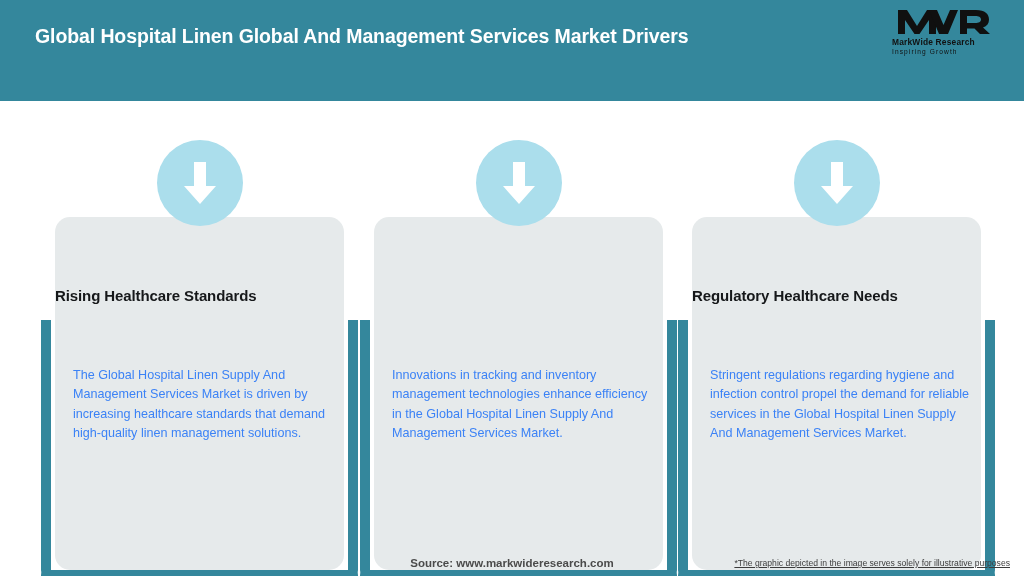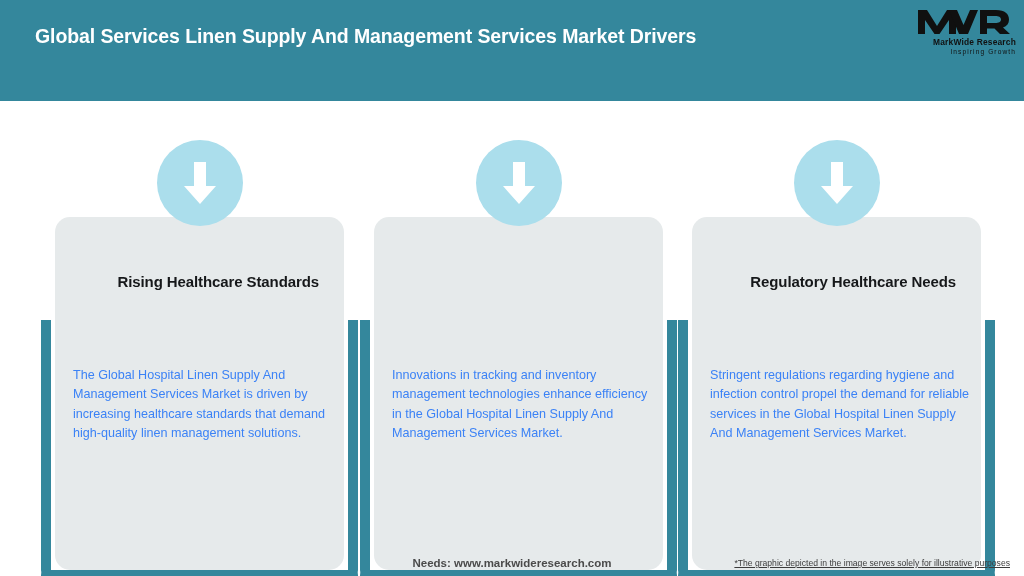--- a/index.html
+++ b/index.html
@@ -31,25 +31,25 @@
     font-size: 19.5px;
     font-weight: bold;
     color: #ffffff;
     letter-spacing: -0.1px;
     white-space: nowrap;
   }
 
   
   .logo {
     position: absolute;
-    right: 8px;
+    right: 28px;
     top: 8px;
     width: 104px;
     height: 52px;
-    text-align: right;
+    text-align: left;
   }
   .logo-mark {
     display: block;
     margin: 0 auto;
     width: 96px;
     height: 28px;
   }
   .logo-name {
     display: block;
     font-size: 8.4px;
@@ -137,23 +137,23 @@
     background: #abdeec;
     display: flex;
     align-items: center;
     justify-content: center;
   }
   .badge svg { display: block; }
 
   .card-heading {
     position: absolute;
     left: 14px;
-    top: 133px;
+    top: 147px;
     width: 264px;
-    text-align: right;
+    text-align: left;
     font-size: 15px;
     font-weight: bold;
     color: #16181a;
     letter-spacing: -0.1px;
   }
 
   .card-body {
     position: absolute;
     left: 32px;
     top: 226px;
@@ -182,21 +182,21 @@
     font-size: 8.6px;
     color: #3c3c3c;
     white-space: nowrap;
     text-decoration: underline;
   }
 </style>
 </head>
 <body>
 
 <div class="header-bar">
-  <div class="header-title">Global Services Linen Supply And Management Services Market Drivers</div>
+  <div class="header-title">Global Hospital Linen Global And Management Services Market Drivers</div>
 
   <div class="logo">
     <svg class="logo-mark" viewBox="0 0 96 28">
       <path d="M2 26 L2 2 L11 2 L21 18 L31 2 L40 2 L40 26 L33 26 L33 12 L23.5 26 L18.5 26 L9 12 L9 26 Z" fill="#101010"></path>
       <path d="M33 2 L41 2 L47.5 17 L54 2 L62 2 L52 26 L43 26 Z" fill="#101010"></path>
       <path d="M64 26 L64 2 L80 2 C89 2 93 6 93 11.5 C93 15.5 91 18.2 87 19.4 L94 26 L84 26 L78.5 20.5 L71 20.5 L71 26 Z M71 8 L71 15 L79.5 15 C82.5 15 85 14 85 11.5 C85 9 82.5 8 79.5 8 Z" fill="#101010"></path>
     </svg>
     <span class="logo-name">MarkWide Research</span>
     <span class="logo-tag">Inspiring Growth</span>
   </div>
@@ -240,14 +240,14 @@
       <svg width="40" height="50" viewBox="0 0 40 50">
         <path d="M14 4 L26 4 L26 28 L36 28 L20 46 L4 28 L14 28 Z" fill="#ffffff"></path>
       </svg>
     </div>
     <div class="card-heading">Regulatory Healthcare Needs</div>
     <div class="card-body">Stringent regulations regarding hygiene and infection control propel the demand for reliable services in the Global Hospital Linen Supply And Management Services Market.</div>
   </div>
 
 </div>
 
-<div class="source-note">Needs: www.markwideresearch.com</div>
+<div class="source-note">Source: www.markwideresearch.com</div>
 <div class="disclaimer">*The graphic depicted in the image serves solely for illustrative purposes</div>
 
 </body></html>

